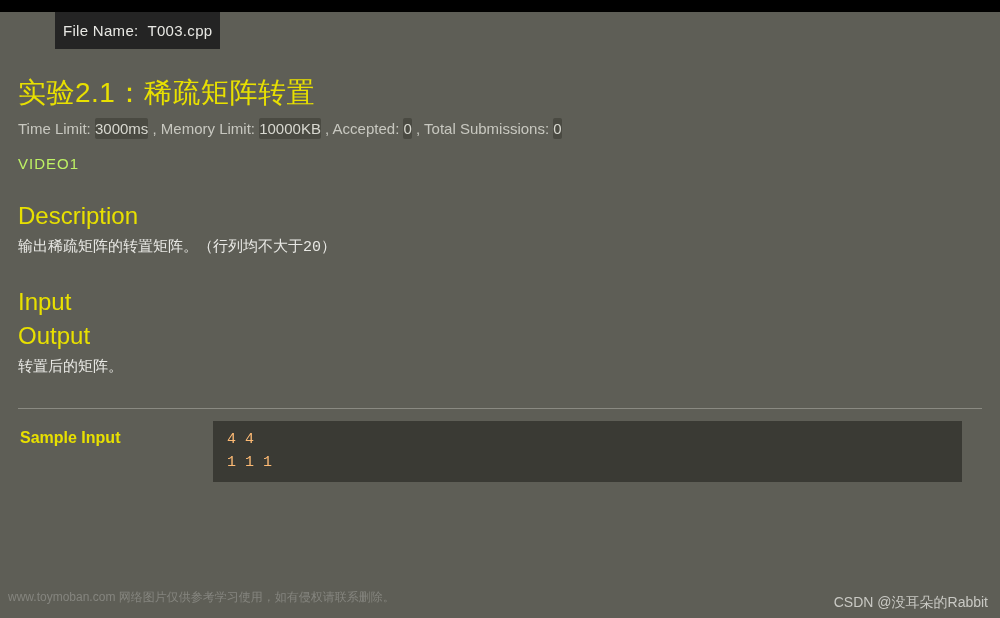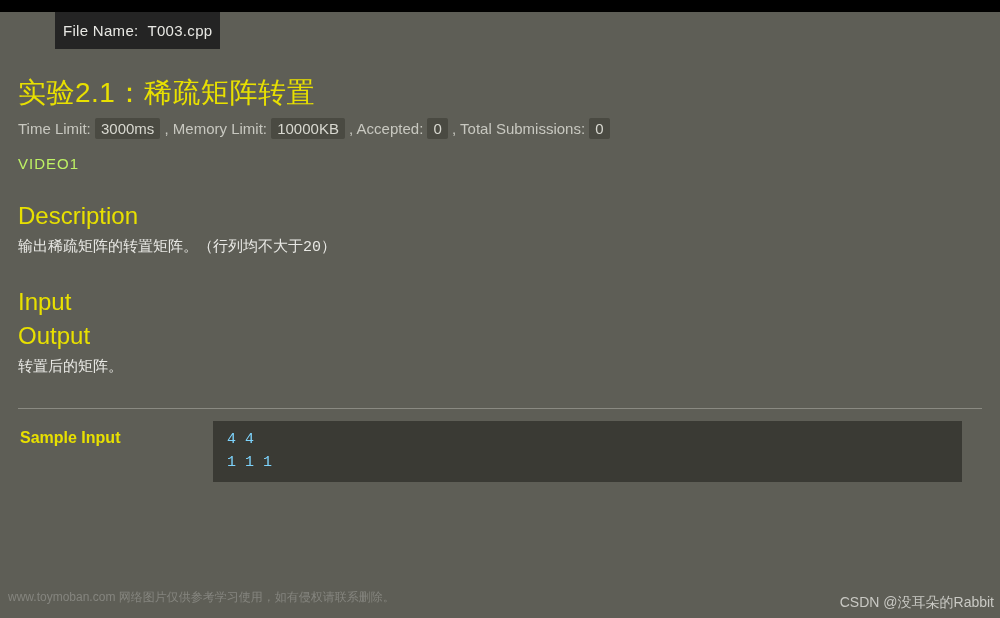--- a/index.html
+++ b/index.html
@@ -40,21 +40,21 @@
       margin-bottom: 8px;
       letter-spacing: 0.5px;
     }
     .limits-line {
       color: #c8c8c0;
       font-size: 15px;
       margin-bottom: 18px;
     }
     .value-box {
       background-color: #4a4a42;
-      padding: 2px 6px;
+      padding: 2px 0;
       color: #d8d8d0;
       border-radius: 2px;
     }
     .video-label {
       color: #bef264;
       font-size: 15px;
       margin-bottom: 30px;
       letter-spacing: 1px;
     }
     .section-heading {
@@ -83,40 +83,40 @@
     .sample-label {
       color: #e8e000;
       font-size: 16px;
       font-weight: bold;
       width: 195px;
       padding-left: 2px;
       padding-top: 8px;
     }
     .sample-content {
       background-color: #3a3a34;
-      color: #7dd3fc;
+      color: #fdba74;
       font-family: "Courier New", monospace;
       font-size: 15px;
       padding: 8px 14px;
       flex: 1;
       white-space: pre;
       line-height: 1.5;
       margin-right: 20px;
     }
     .watermark-left {
       position: absolute;
       bottom: 12px;
       left: 8px;
       color: rgba(180,180,175,0.45);
       font-size: 12px;
     }
     .watermark-right {
       position: absolute;
       bottom: 6px;
-      right: 6px;
+      right: 12px;
       color: rgba(220,220,215,0.85);
       font-size: 14px;
     }
   </style>
 </head>
 <body>
 
 
 
 <div class="top-bar"></div>

